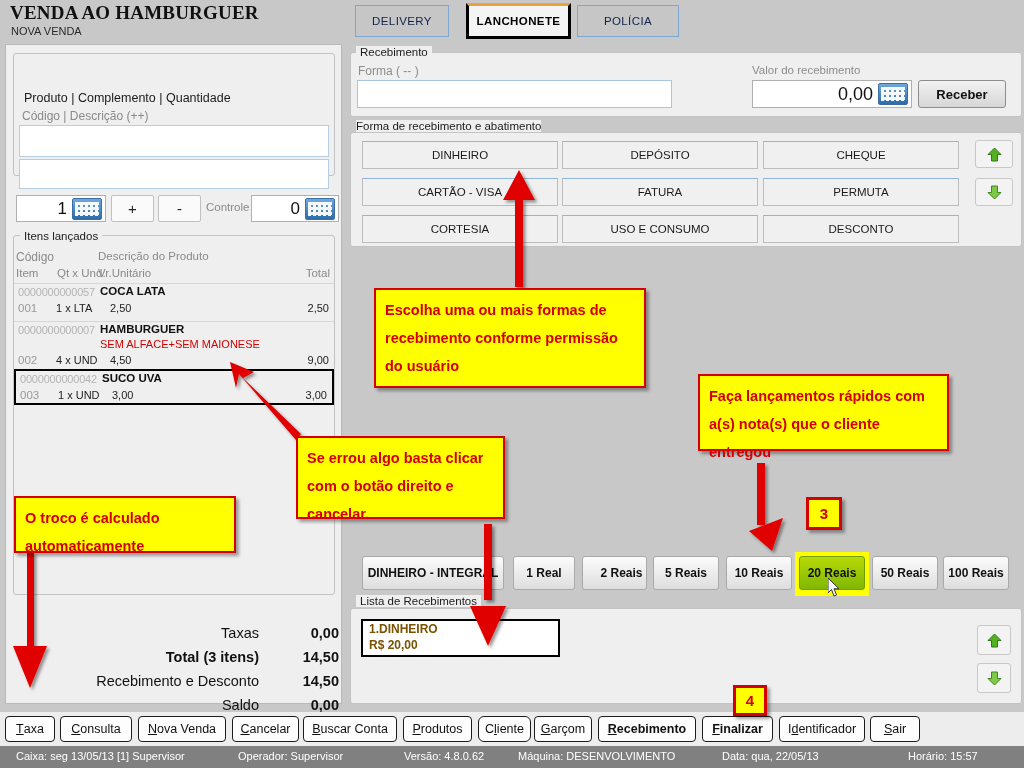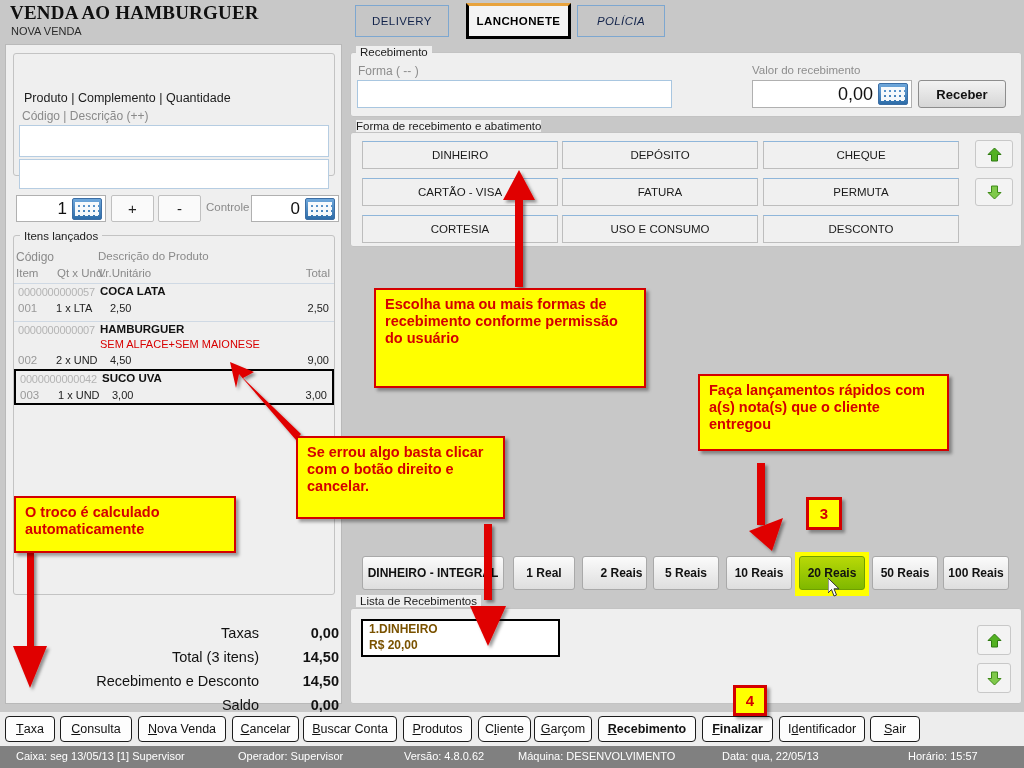--- a/index.html
+++ b/index.html
@@ -29,21 +29,21 @@
   .tabbtn{
     position:absolute;top:5px;height:32px;
     background:#c6c6c6;border:1px solid #7da7d0;
     font-size:11.5px;color:#12234a;
     display:flex;align-items:center;justify-content:center;
     letter-spacing:.4px;
     box-sizing:border-box;cursor:pointer;
   }
   #tab-0{left:355px;width:94px;}
   #tab-1{left:466px;width:105px;background:#f4f4f4;border:3px solid #000;border-top:3px solid #e8a33d;font-weight:bold;color:#000;top:3px;height:36px;}
-  #tab-2{left:577px;width:88px;font-style:italic;}
+  #tab-2{left:577px;width:102px;}
 
   
   #left-panel{position:absolute;left:5px;top:44px;width:337px;height:660px;background:#efefef;border:1px solid #b9b9b9;box-sizing:border-box;}
   #prod-box{position:absolute;left:7px;top:8px;width:322px;height:123px;border:1px solid #c3c3c3;border-radius:3px;box-sizing:border-box;background:#efefef;}
   #prod-legend{position:absolute;left:14px;top:46px;font-size:12.5px;color:#1b1b1b;background:#efefef;padding:0 4px;}
   #prod-sub{position:absolute;left:16px;top:64px;font-size:12px;color:#8a8a8a;}
   .txtinput{position:absolute;background:#fff;border:1px solid #b6cde2;box-sizing:border-box;}
   #in-1{left:13px;top:80px;width:310px;height:32px;}
   #in-2{left:13px;top:114px;width:310px;height:30px;}
 
@@ -81,21 +81,21 @@
   .i-num{position:absolute;left:4px;font-size:11.5px;color:#999;}
   .i-qt{position:absolute;left:42px;font-size:11px;color:#222;}
   .i-unit{position:absolute;left:96px;font-size:11px;color:#222;}
   .i-tot{position:absolute;right:5px;font-size:11px;color:#222;}
 
   
   #totals{position:absolute;left:6px;top:578px;width:335px;}
   .tr{position:relative;height:24px;}
   .tlab{position:absolute;right:88px;font-size:14.5px;color:#111;}
   .tval{position:absolute;right:8px;font-size:14.5px;color:#111;font-weight:bold;}
-  .tr.bold .tlab{font-weight:normal;}
+  .tr.bold .tlab{font-weight:bold;}
   #troco-row{background:#ffff00;height:23px;}
   #troco-row .tlab,#troco-row .tval{color:#d40000;font-weight:bold;}
 
   
   #rcb-box{position:absolute;left:350px;top:52px;width:672px;height:65px;border:1px solid #c3c3c3;border-radius:3px;box-sizing:border-box;background:#efefef;}
   #rcb-legend{position:absolute;left:356px;top:46px;font-size:11.5px;color:#1b1b1b;background:#efefef;padding:0 4px;}
   #forma-label{position:absolute;left:358px;top:64px;font-size:12px;color:#8d8d8d;}
   #forma-input{left:357px;top:80px;width:315px;height:28px;border:1px solid #a8c6e0;}
   #forma-caret{position:absolute;left:361px;top:84px;width:1px;height:19px;background:#333;}
   #valor-label{position:absolute;left:752px;top:64px;font-size:11.5px;color:#8d8d8d;}
@@ -130,21 +130,21 @@
     box-sizing:border-box;display:flex;align-items:center;justify-content:center;
     font-size:12.5px;color:#111;cursor:pointer;padding:0 7px;}
   .tbtn.bold{font-weight:bold;}
   .tbtn u{text-underline-offset:1px;}
   #statusbar{position:absolute;left:0;top:746px;width:1024px;height:22px;background:#808080;color:#fff;font-size:11px;}
   .sb{position:absolute;top:4px;}
 
   
   .note{position:absolute;background:#ffff00;border:2px solid #d40000;box-sizing:border-box;
     box-shadow:3px 3px 3px rgba(0,0,0,.35);
-    color:#d40000;font-weight:bold;font-size:14.5px;line-height:17px;padding:6px 9px;}
+    color:#d40000;font-weight:bold;font-size:14.5px;line-height:28px;padding:6px 9px;}
   .numnote{position:absolute;background:#ffff00;border:3px solid #d40000;box-sizing:border-box;
     box-shadow:3px 3px 3px rgba(0,0,0,.35);
     color:#d40000;font-weight:bold;font-size:15px;
     display:flex;align-items:center;justify-content:center;}
   .arrow{position:absolute;pointer-events:none;}
   #cursor{position:absolute;left:828px;top:578px;width:14px;height:20px;}
 </style>
 </head>
 <body>
 
@@ -193,21 +193,21 @@
         <span class="i-num" style="top:18px">001</span>
         <span class="i-qt" style="top:18px">1 x LTA</span>
         <span class="i-unit" style="top:18px">2,50</span>
         <span class="i-tot" style="top:18px">2,50</span>
       </div>
       <div class="item-row" style="position: absolute; left: 0px; top: 38px; width: 320px; height: 48px;">
         <span class="i-code">0000000000007</span>
         <span class="i-desc">HAMBURGUER</span>
         <span class="i-comp">SEM ALFACE+SEM MAIONESE</span>
         <span class="i-num" style="top:32px">002</span>
-        <span class="i-qt" style="top:32px">2 x UND</span>
+        <span class="i-qt" style="top:32px">4 x UND</span>
         <span class="i-unit" style="top:32px">4,50</span>
         <span class="i-tot" style="top:32px">9,00</span>
       </div>
       <div class="item-row sel" style="position: absolute; left: 0px; top: 86px; width: 320px; height: 36px;">
         <span class="i-code">0000000000042</span>
         <span class="i-desc">SUCO UVA</span>
         <span class="i-num" style="top:18px">003</span>
         <span class="i-qt" style="top:18px">1 x UND</span>
         <span class="i-unit" style="top:18px">3,00</span>
         <span class="i-tot" style="top:18px">3,00</span>

